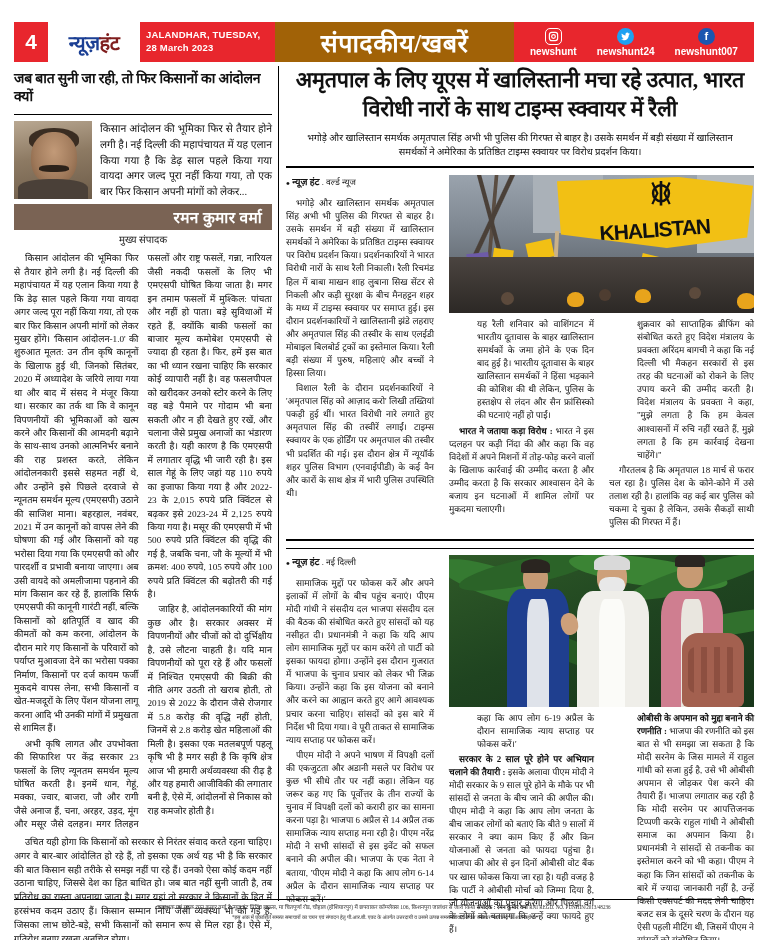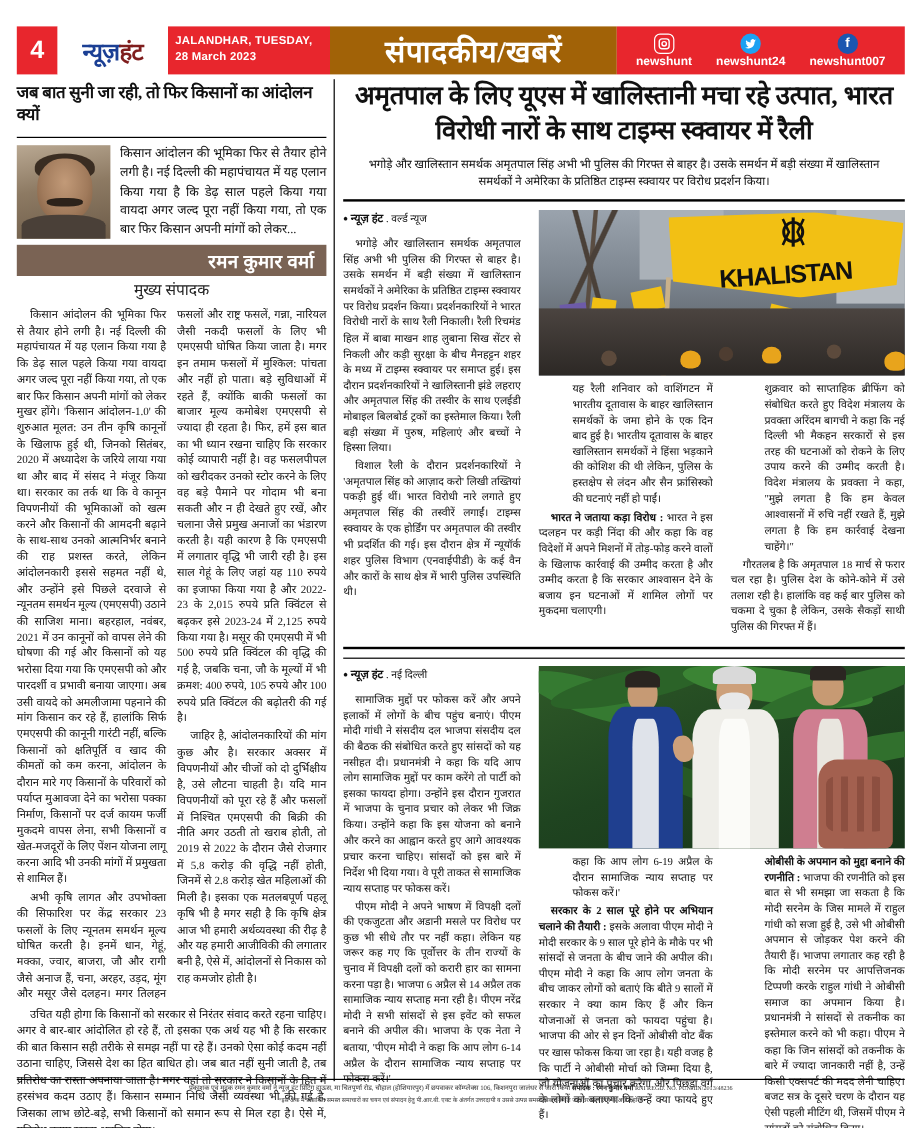--- a/index.html
+++ b/index.html
@@ -106,21 +106,21 @@
   }
   .ed-byline-band {
     margin-top: 5px; background: #7a6354; height: 26px;
     display: flex; align-items: center; justify-content: flex-end;
     padding-right: 10px;
   }
   .ed-byline-name {
     color: #fff; font-weight: bold; font-size: 15.5px; letter-spacing: 0.3px;
   }
   .ed-byline-role {
-    text-align: center; font-size: 13px; margin-top: 2px; color: #222;
+    text-align: center; font-size: 10px; margin-top: 2px; color: #222;
   }
   .ed-body {
     margin-top: 6px; font-size: 9.2px; line-height: 1.46; text-align: justify;
     column-count: 2; column-gap: 9px; column-rule: 0;
   }
   .ed-body p { text-indent: 11px; margin-bottom: 2px; }
   .ed-final {
     margin-top: 4px; font-size: 9.3px; line-height: 1.5; text-align: justify;
   }
   .ed-final p { text-indent: 11px; }

